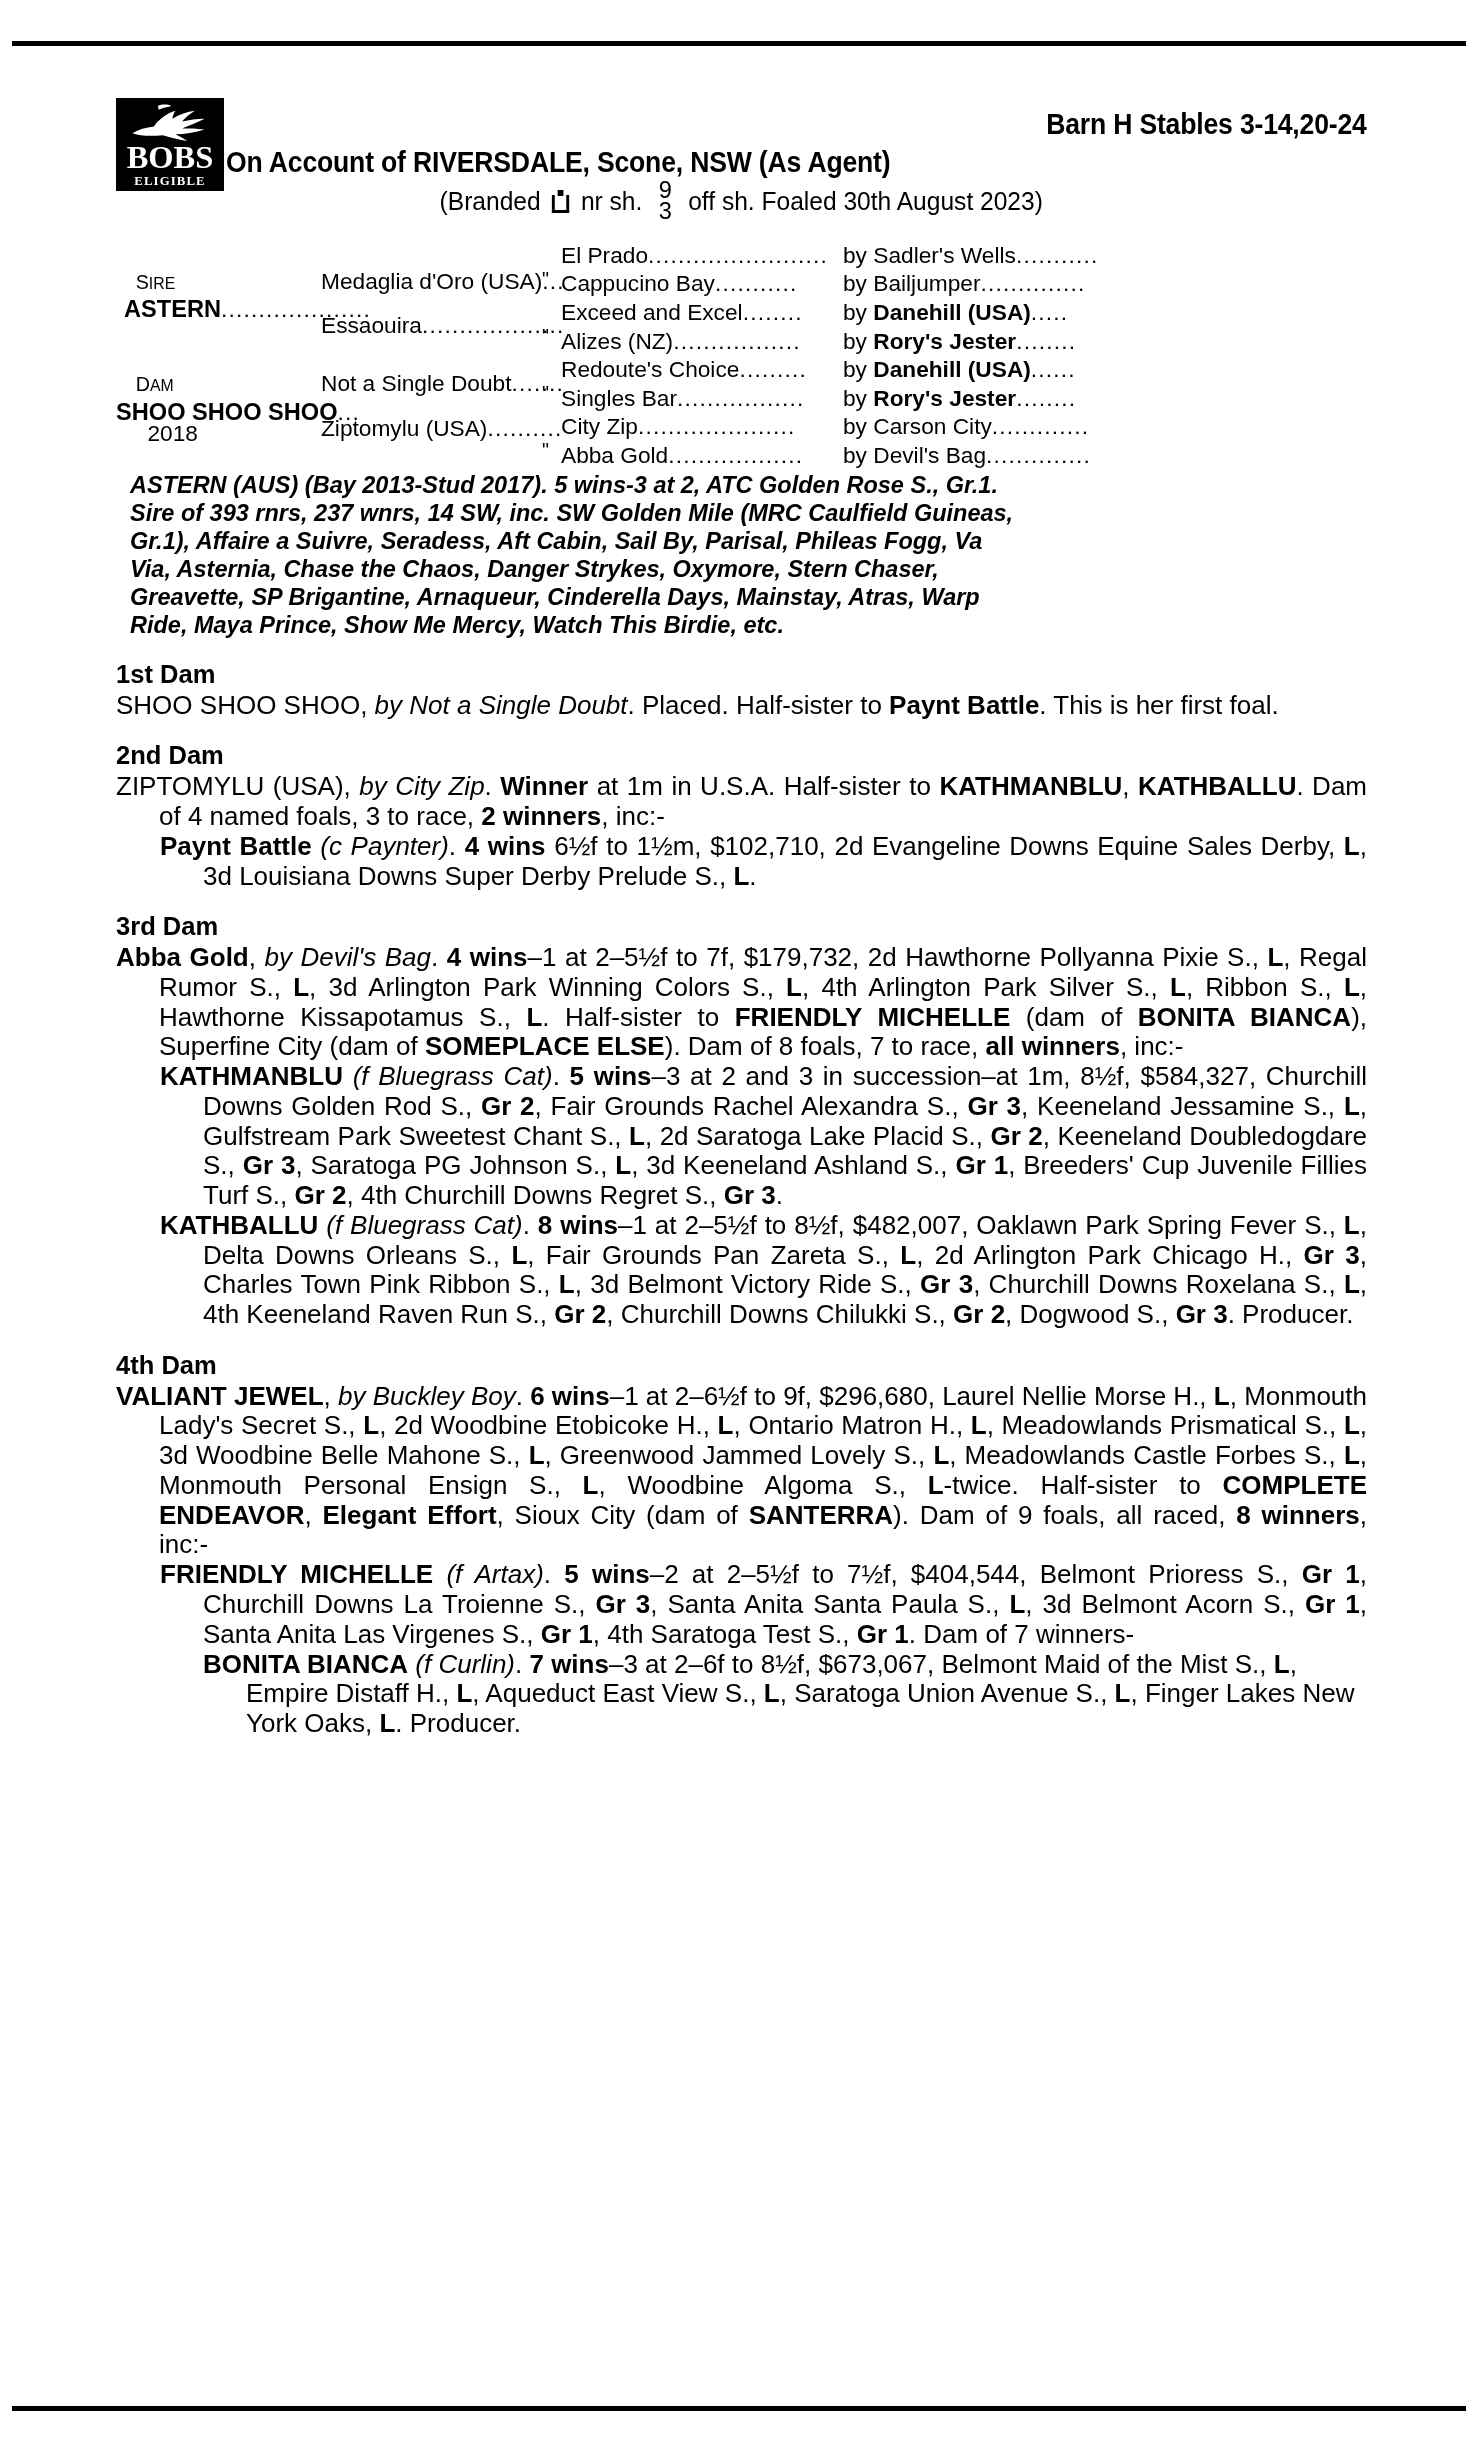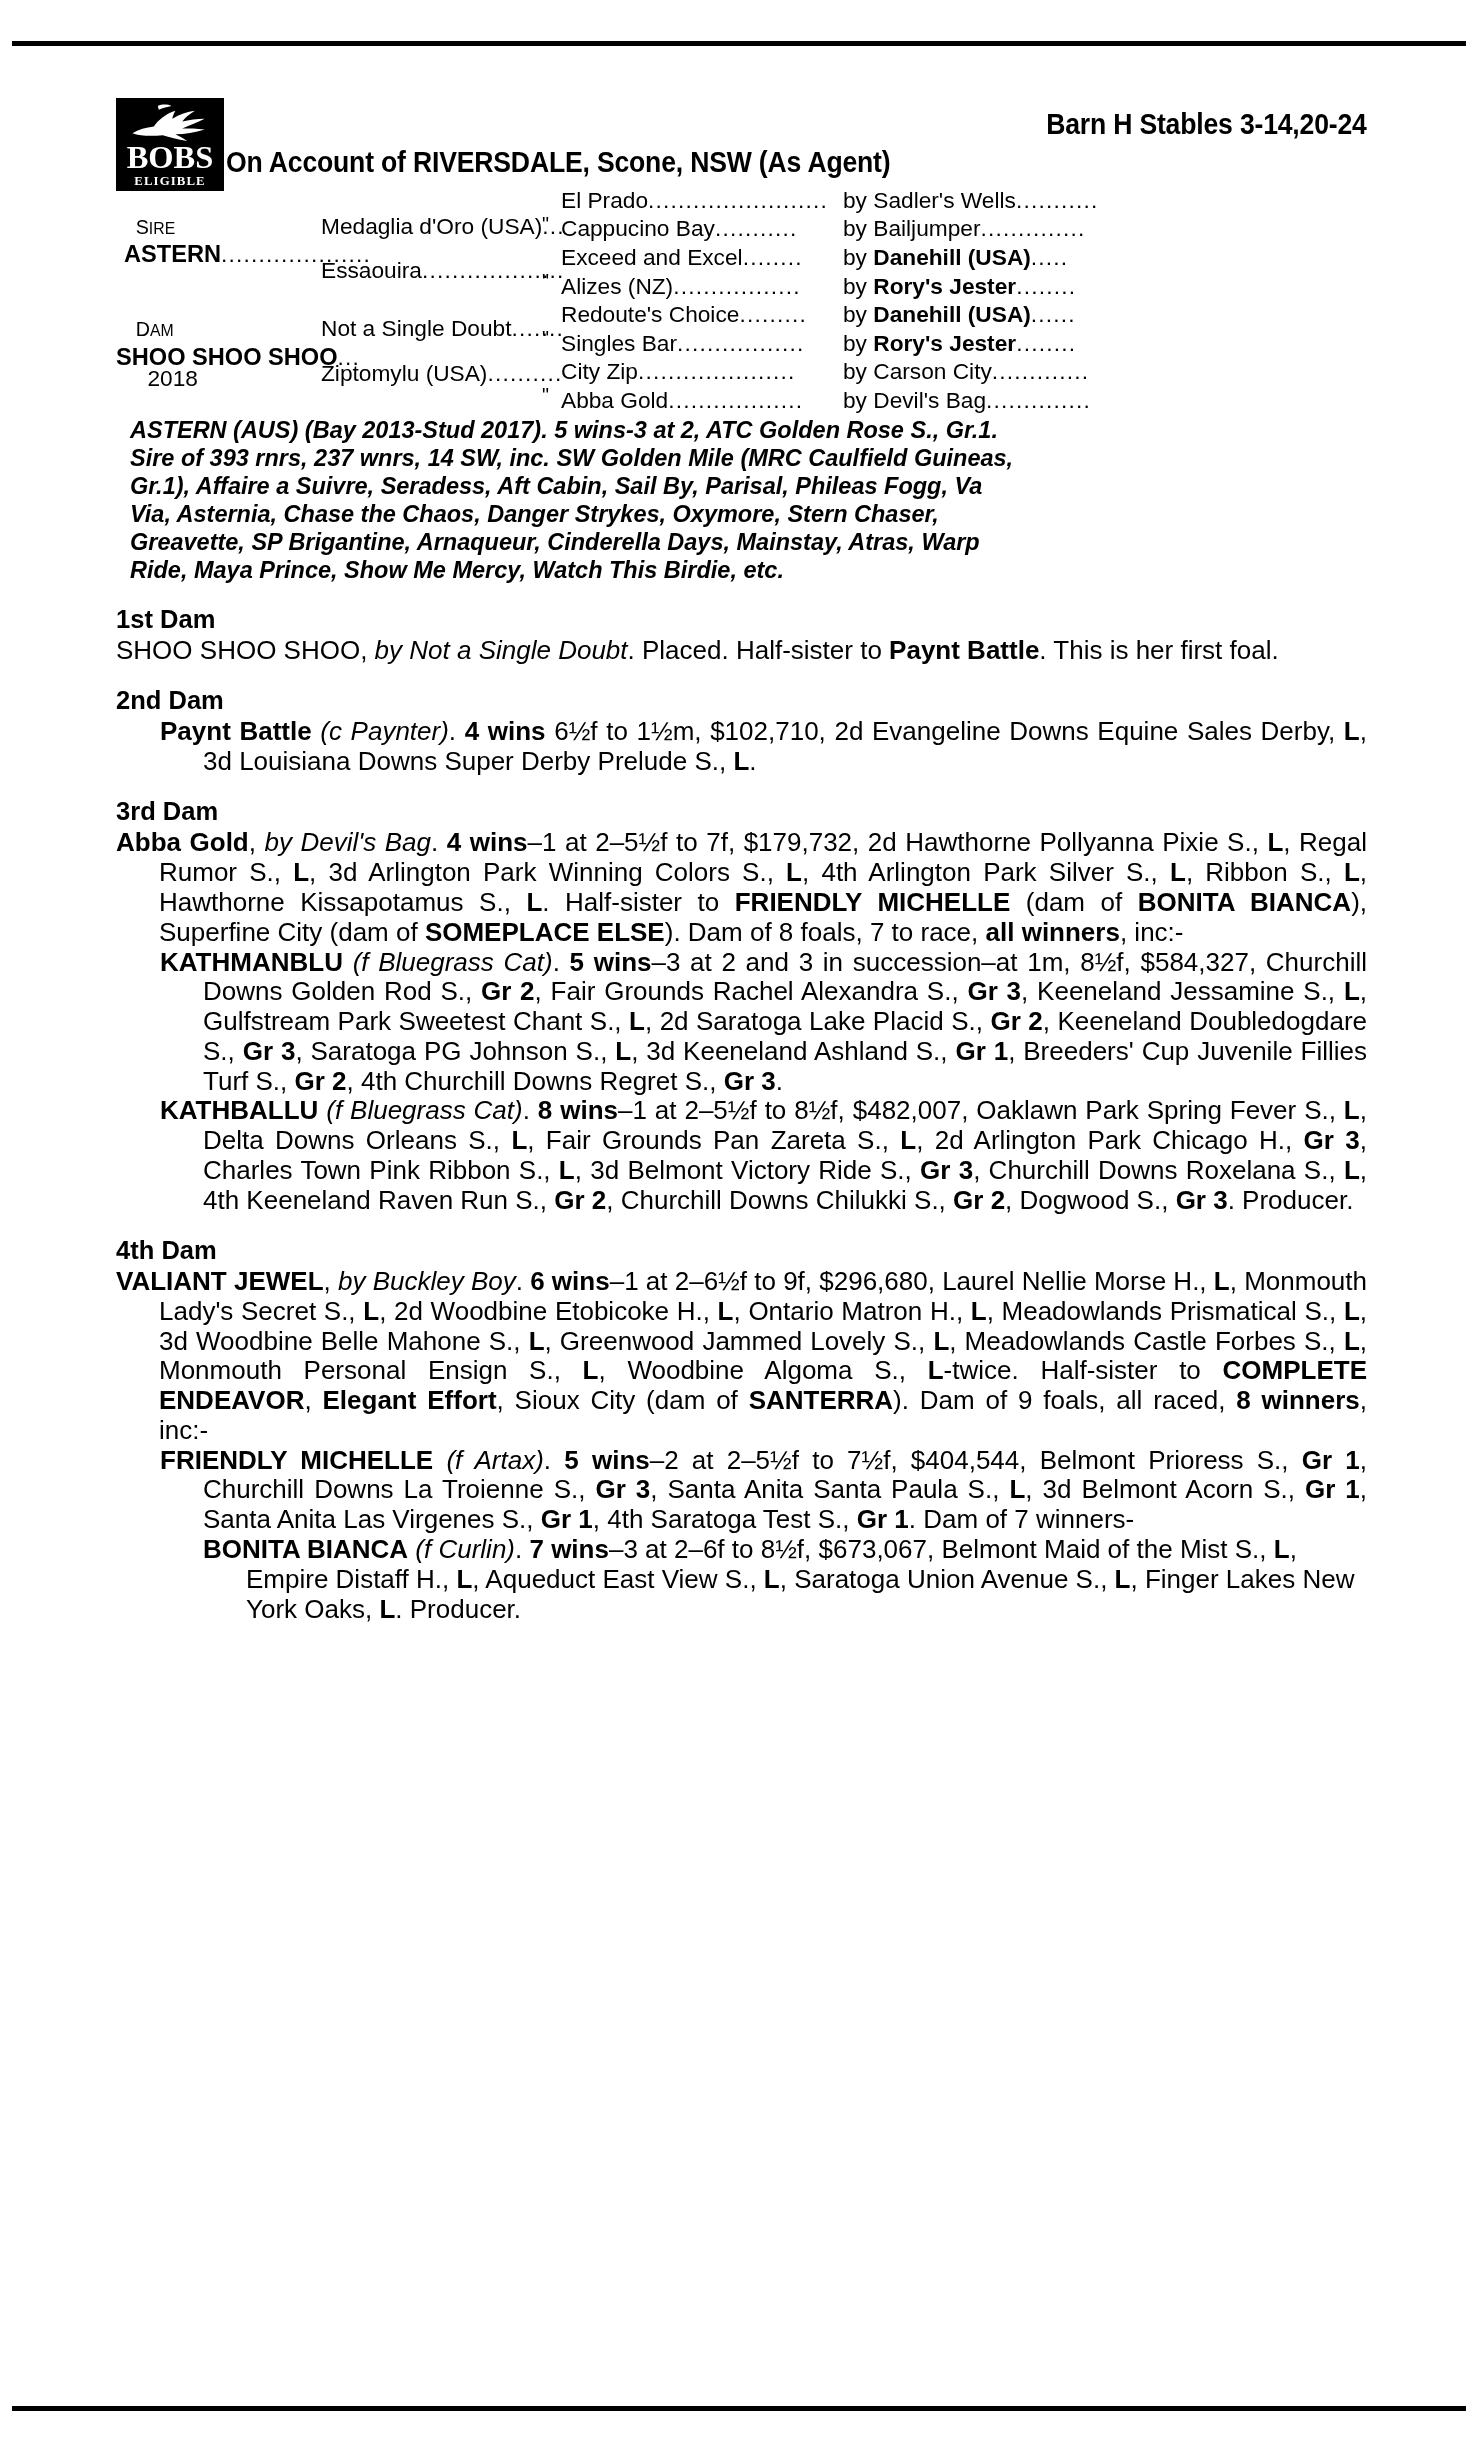--- a/index.html
+++ b/index.html
@@ -123,20 +123,34 @@
           <path fill="#fff" d="M30 2 C34 0 40 0 44 2 C40 3 35 4 31 6 Z"></path>
         </svg>
         <div class="bobs">BOBS</div>
         <div class="elig">ELIGIBLE</div>
       </div>
       <div class="barn">Barn H Stables 3-14,20-24</div>
       <div class="account">On Account of RIVERSDALE, Scone, NSW (As Agent)</div>
     </div>
 
 
+    <div class="brandline">
+      <span class="inner">
+        <span>(Branded</span>
+        <span class="brandsym">
+          <i class="bar"></i><i class="lft"></i><i class="rgt"></i><i class="bot"></i>
+        </span>
+        <span>nr sh.</span>
+        <span class="frac">
+          <span style="display:block">9</span>
+          <span style="display:block">3</span>
+        </span>
+        <span>off sh. Foaled 30th August 2023)</span>
+      </span>
+    </div>
 
     <div class="ped" id="ped">
         <div class="row " style="top: 32px; left: 19.7px; width: 227px;"><span class="lbl">S<span class="sc">IRE</span></span></div>
         <div class="row " style="top: 60px; left: 8px; width: 246px;"><span class="nm">ASTERN</span><span class="dots">....................</span></div>
         <div class="row " style="top: 134px; left: 19.7px; width: 227px;"><span class="lbl">D<span class="sc">AM</span></span></div>
         <div class="row " style="top: 163px; left: 0px; width: 246px;"><span class="nm">SHOO SHOO SHOO</span><span class="dots">....</span></div>
         <div class="row " style="top: 184px; left: 31.5px; width: 227px;"><span class="lbl" style="font-size:22.7px">2018</span></div>
         <div class="row " style="top: 32px; left: 205px; width: 241px;">Medaglia d'Oro (USA)<span class="dots">......</span></div>
         <div class="row " style="top: 76px; left: 205px; width: 241px;">Essaouira<span class="dots">.......................</span></div>
         <div class="row " style="top: 134px; left: 205px; width: 241px;">Not a Single Doubt<span class="dots">..........</span></div>
@@ -169,20 +183,21 @@
         <div>Gr.1), Affaire a Suivre, Seradess, Aft Cabin, Sail By, Parisal, Phileas Fogg, Va</div>
         <div>Via, Asternia, Chase the Chaos, Danger Strykes, Oxymore, Stern Chaser,</div>
         <div>Greavette, SP Brigantine, Arnaqueur, Cinderella Days, Mainstay, Atras, Warp</div>
         <div>Ride, Maya Prince, Show Me Mercy, Watch This Birdie, etc.</div>
       </div>
 
     <div id="dams">
         <div class="damhead">1st Dam</div>
         <div class="root">SHOO SHOO SHOO, <i>by Not a Single Doubt</i>. Placed. Half-sister to <b>Paynt Battle</b>. This is her first foal.</div>
         <div class="damhead">2nd Dam</div>
+        <div class="root">ZIPTOMYLU (USA), <i>by City Zip</i>. <b>Winner</b> at 1m in U.S.A. Half-sister to <b>KATHMANBLU</b>, <b>KATHBALLU</b>. Dam of 4 named foals, 3 to race, <b>2 winners</b>, inc:-</div>
         <div class="root entry lvl2"><b>Paynt Battle</b> <i>(c Paynter)</i>. <b>4 wins</b> 6½f to 1½m, $102,710, 2d Evangeline Downs Equine Sales Derby, <b>L</b>, 3d Louisiana Downs Super Derby Prelude S., <b>L</b>.</div>
         <div class="damhead">3rd Dam</div>
         <div class="root"><b>Abba Gold</b>, <i>by Devil's Bag</i>. <b>4 wins</b>–1 at 2–5½f to 7f, $179,732, 2d Hawthorne Pollyanna Pixie S., <b>L</b>, Regal Rumor S., <b>L</b>, 3d Arlington Park Winning Colors S., <b>L</b>, 4th Arlington Park Silver S., <b>L</b>, Ribbon S., <b>L</b>, Hawthorne Kissapotamus S., <b>L</b>. Half-sister to <b>FRIENDLY MICHELLE</b> (dam of <b>BONITA BIANCA</b>), Superfine City (dam of <b>SOMEPLACE ELSE</b>). Dam of 8 foals, 7 to race, <b>all winners</b>, inc:-</div>
         <div class="root entry lvl2"><b>KATHMANBLU</b> <i>(f Bluegrass Cat)</i>. <b>5 wins</b>–3 at 2 and 3 in succession–at 1m, 8½f, $584,327, Churchill Downs Golden Rod S., <b>Gr 2</b>, Fair Grounds Rachel Alexandra S., <b>Gr 3</b>, Keeneland Jessamine S., <b>L</b>, Gulfstream Park Sweetest Chant S., <b>L</b>, 2d Saratoga Lake Placid S., <b>Gr 2</b>, Keeneland Doubledogdare S., <b>Gr 3</b>, Saratoga PG Johnson S., <b>L</b>, 3d Keeneland Ashland S., <b>Gr 1</b>, Breeders' Cup Juvenile Fillies Turf S., <b>Gr 2</b>, 4th Churchill Downs Regret S., <b>Gr 3</b>.</div>
         <div class="root entry lvl2"><b>KATHBALLU</b> <i>(f Bluegrass Cat)</i>. <b>8 wins</b>–1 at 2–5½f to 8½f, $482,007, Oaklawn Park Spring Fever S., <b>L</b>, Delta Downs Orleans S., <b>L</b>, Fair Grounds Pan Zareta S., <b>L</b>, 2d Arlington Park Chicago H., <b>Gr 3</b>, Charles Town Pink Ribbon S., <b>L</b>, 3d Belmont Victory Ride S., <b>Gr 3</b>, Churchill Downs Roxelana S., <b>L</b>, 4th Keeneland Raven Run S., <b>Gr 2</b>, Churchill Downs Chilukki S., <b>Gr 2</b>, Dogwood S., <b>Gr 3</b>. Producer.</div>
         <div class="damhead">4th Dam</div>
         <div class="root"><b>VALIANT JEWEL</b>, <i>by Buckley Boy</i>. <b>6 wins</b>–1 at 2–6½f to 9f, $296,680, Laurel Nellie Morse H., <b>L</b>, Monmouth Lady's Secret S., <b>L</b>, 2d Woodbine Etobicoke H., <b>L</b>, Ontario Matron H., <b>L</b>, Meadowlands Prismatical S., <b>L</b>, 3d Woodbine Belle Mahone S., <b>L</b>, Greenwood Jammed Lovely S., <b>L</b>, Meadowlands Castle Forbes S., <b>L</b>, Monmouth Personal Ensign S., <b>L</b>, Woodbine Algoma S., <b>L</b>-twice. Half-sister to <b>COMPLETE ENDEAVOR</b>, <b>Elegant Effort</b>, Sioux City (dam of <b>SANTERRA</b>). Dam of 9 foals, all raced, <b>8 winners</b>, inc:-</div>
         <div class="root entry lvl2"><b>FRIENDLY MICHELLE</b> <i>(f Artax)</i>. <b>5 wins</b>–2 at 2–5½f to 7½f, $404,544, Belmont Prioress S., <b>Gr 1</b>, Churchill Downs La Troienne S., <b>Gr 3</b>, Santa Anita Santa Paula S., <b>L</b>, 3d Belmont Acorn S., <b>Gr 1</b>, Santa Anita Las Virgenes S., <b>Gr 1</b>, 4th Saratoga Test S., <b>Gr 1</b>. Dam of 7 winners-</div>
         <div class="root entry lvl3 last"><b>BONITA BIANCA</b> <i>(f Curlin)</i>. <b>7 wins</b>–3 at 2–6f to 8½f, $673,067, Belmont Maid of the Mist S., <b>L</b>, Empire Distaff H., <b>L</b>, Aqueduct East View S., <b>L</b>, Saratoga Union Avenue S., <b>L</b>, Finger Lakes New York Oaks, <b>L</b>. Producer.</div>
       </div>

